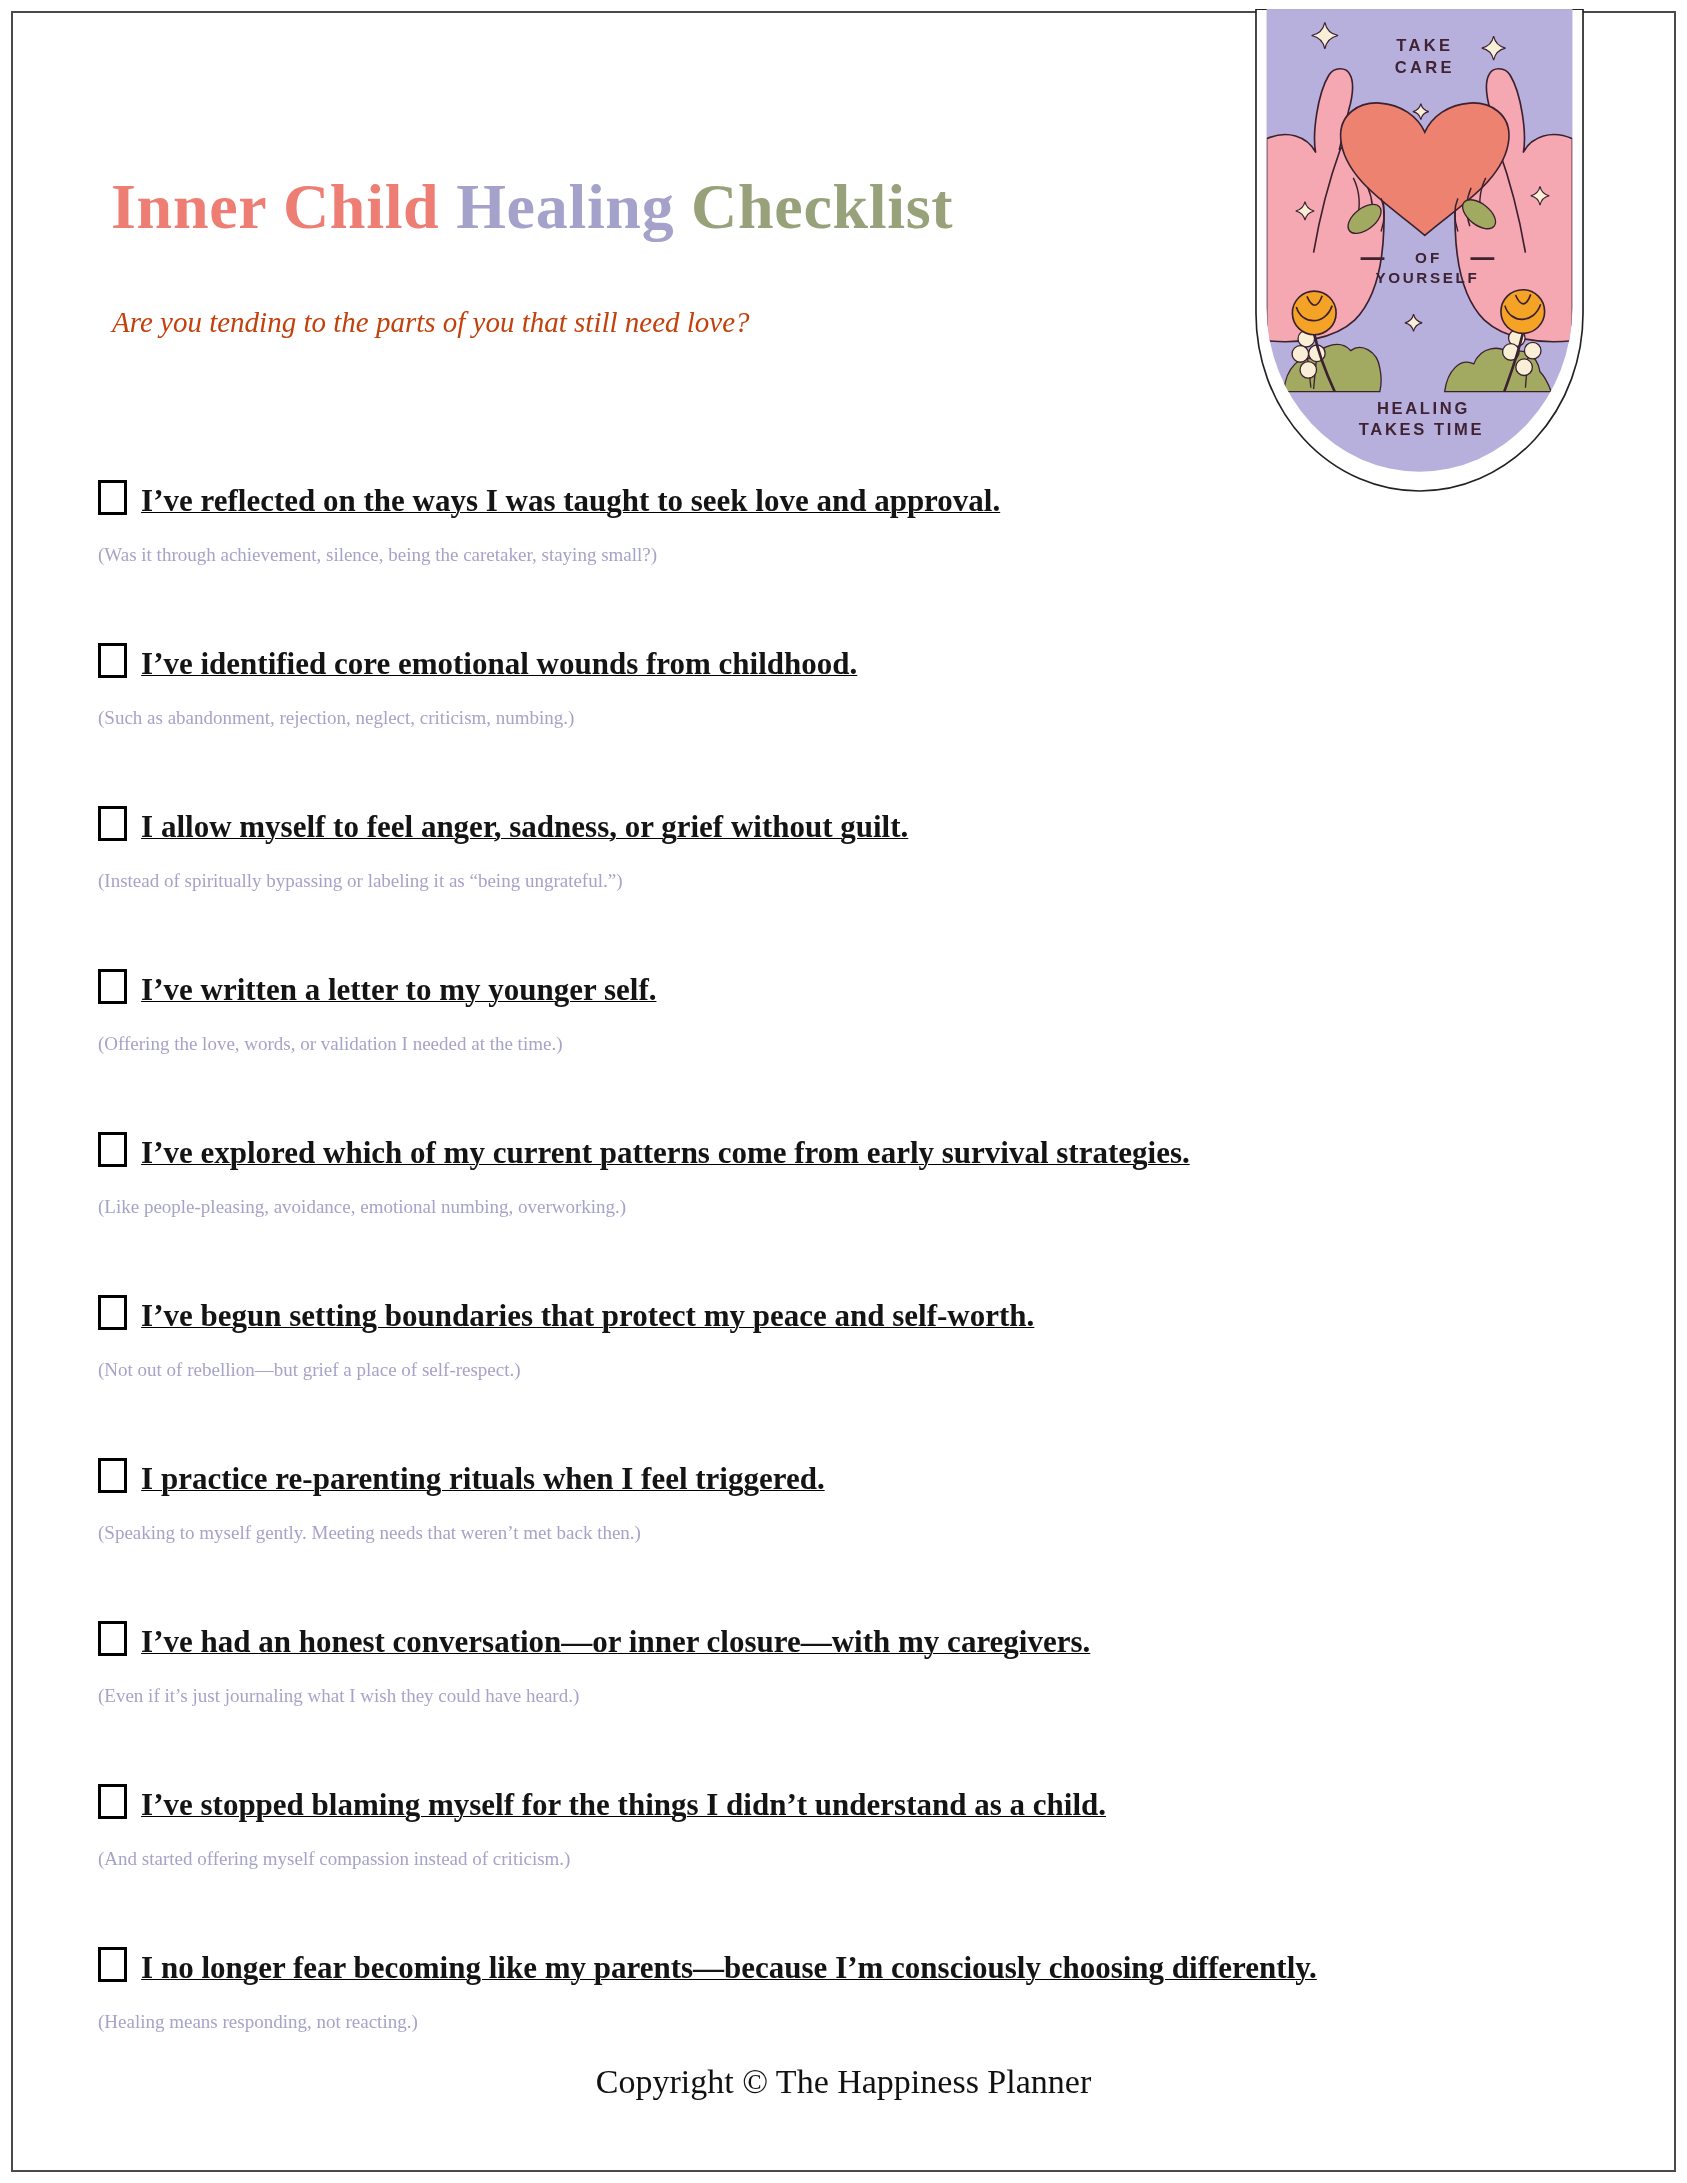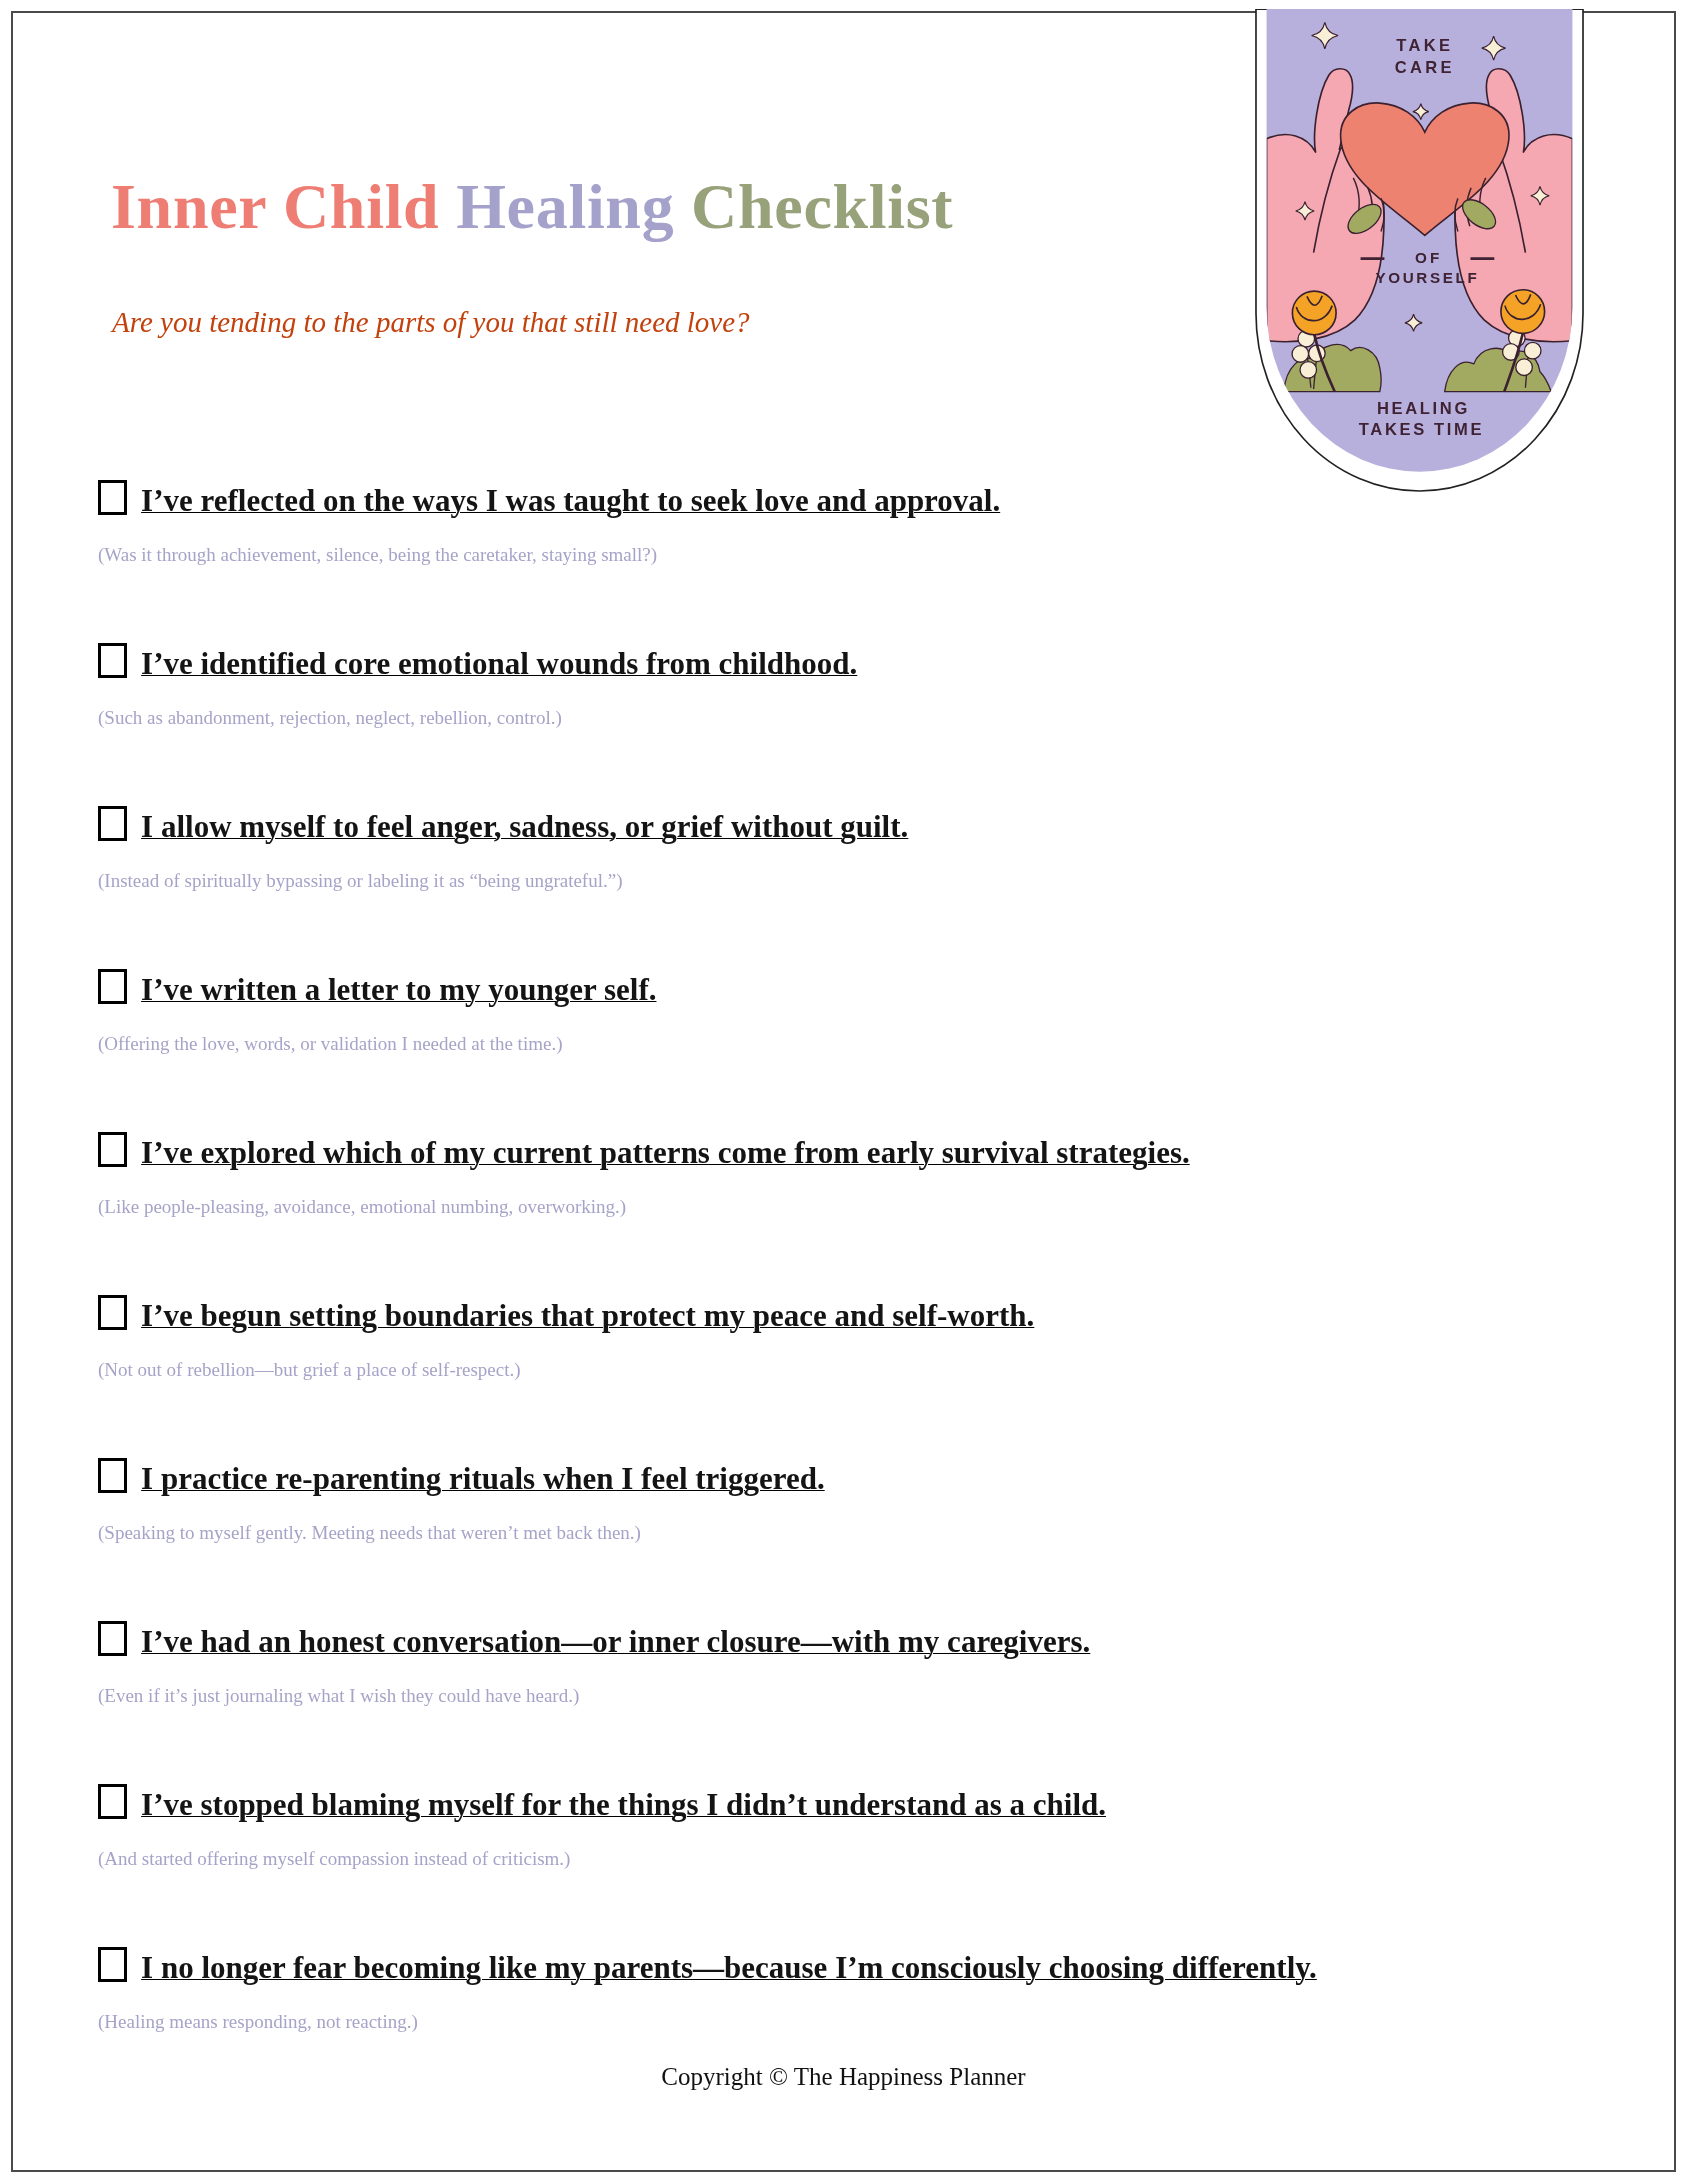--- a/index.html
+++ b/index.html
@@ -69,21 +69,21 @@
     font-size: 19px;
     line-height: 37px;
     color: #a6a3c8;
     white-space: nowrap;
   }
   .footer {
     position: absolute;
     left: 0; top: 2063px;
     width: 100%;
     text-align: center;
-    font-size: 25px;
+    font-size: 34px;
     color: #111111;
   }
   .badge {
     position: absolute;
     left: 1254px; top: 8.6px;
     z-index: 5;
   }
   .badge text {
     font-family: "Liberation Sans", sans-serif;
     font-weight: bold;
@@ -197,21 +197,21 @@
 
   <div class="checklist">
 
     <div class="item">
       <div class="row"><span class="checkbox"></span><span class="label">I’ve reflected on the ways I was taught to seek love and approval.</span></div>
       <div class="note">(Was it through achievement, silence, being the caretaker, staying small?)</div>
     </div>
 
     <div class="item">
       <div class="row"><span class="checkbox"></span><span class="label">I’ve identified core emotional wounds from childhood.</span></div>
-      <div class="note">(Such as abandonment, rejection, neglect, rebellion, control.)</div>
+      <div class="note">(Such as abandonment, rejection, neglect, criticism, numbing.)</div>
     </div>
 
     <div class="item">
       <div class="row"><span class="checkbox"></span><span class="label">I allow myself to feel anger, sadness, or grief without guilt.</span></div>
       <div class="note">(Instead of spiritually bypassing or labeling it as “being ungrateful.”)</div>
     </div>
 
     <div class="item">
       <div class="row"><span class="checkbox"></span><span class="label">I’ve written a letter to my younger self.</span></div>
       <div class="note">(Offering the love, words, or validation I needed at the time.)</div>

